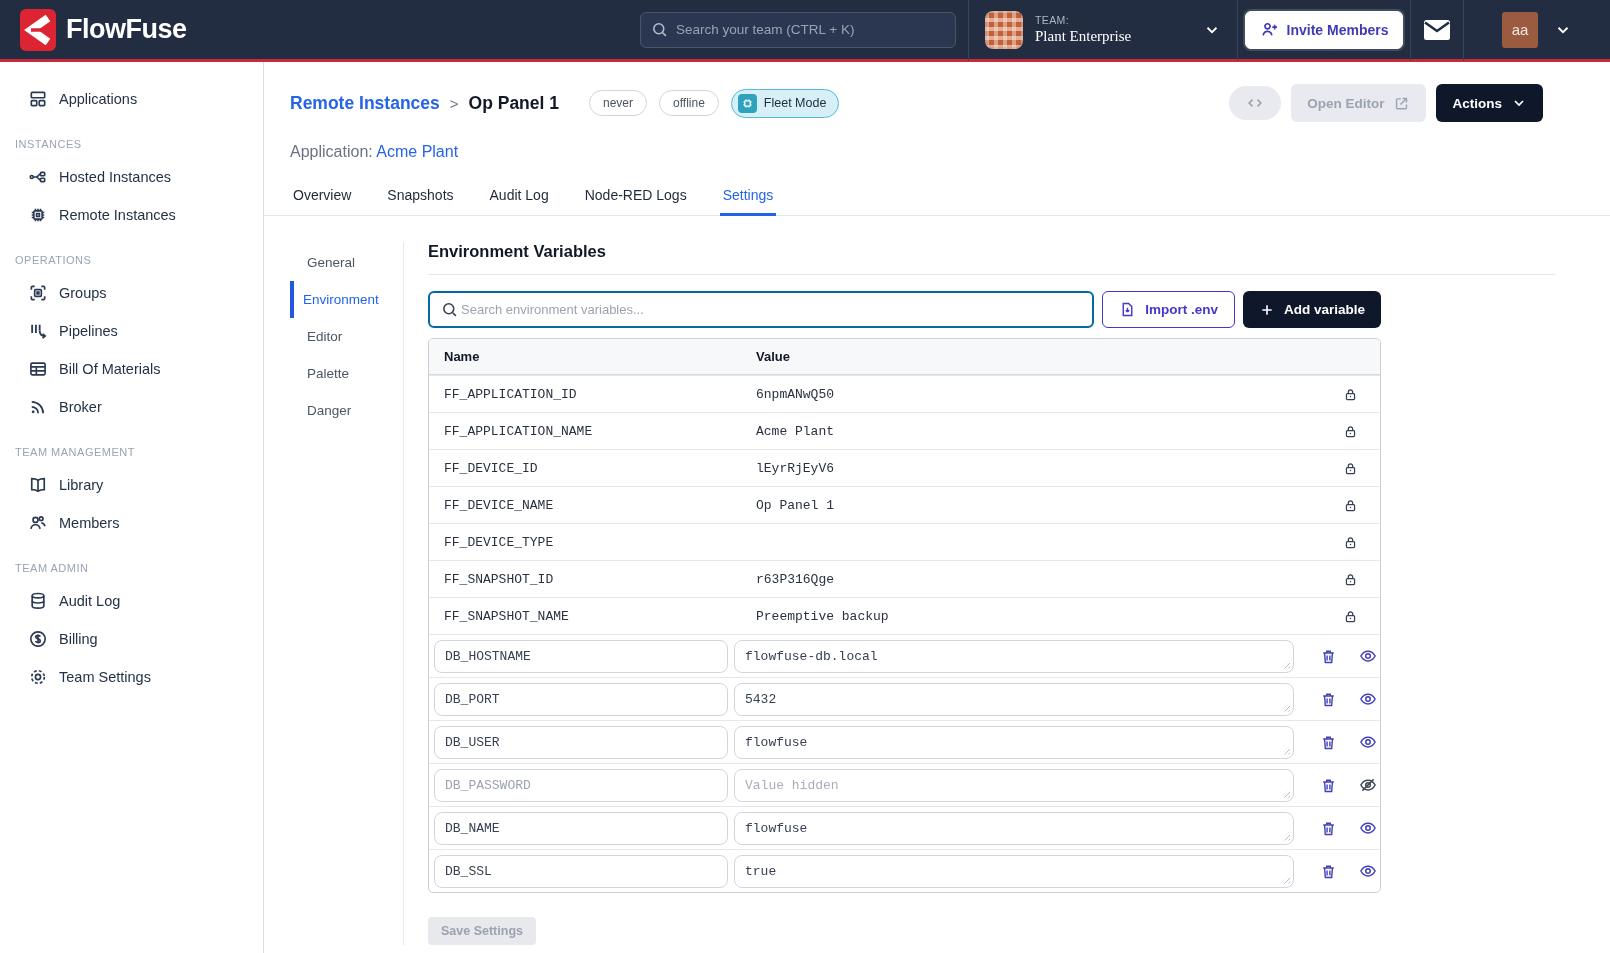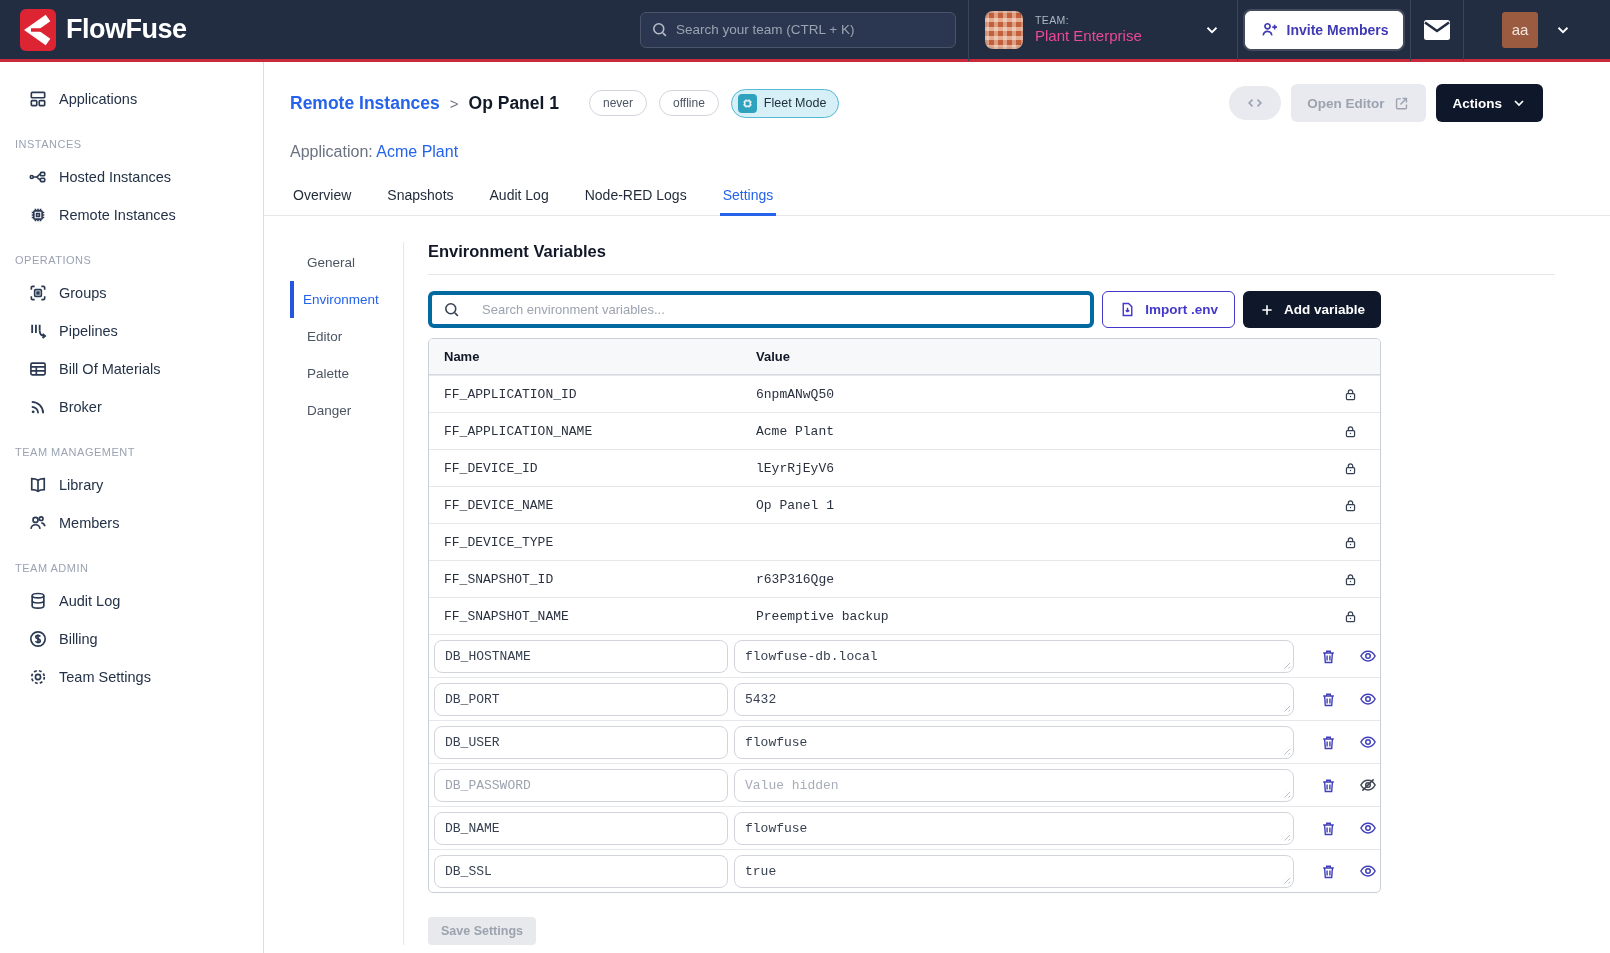--- a/index.html
+++ b/index.html
@@ -21,21 +21,21 @@
   .nav-divider { width:1px; height:62px; background:#3A4559; }
   .team-select { width:268px; height:100%; display:flex; align-items:center; gap:12px;
     padding:0 16px; cursor:pointer; }
   .team-avatar { width:38px; height:38px; border-radius:8px; background-color:#C2603C;
     background-image:
       repeating-linear-gradient(0deg, rgba(255,235,220,.55) 0 4px, transparent 4px 9px),
       repeating-linear-gradient(90deg, rgba(255,235,220,.45) 0 4px, transparent 4px 9px);
     box-shadow: inset 0 0 0 2px rgba(0,0,0,.08); flex:none; }
   .team-meta { line-height:1.25; flex:1; }
   .team-label { font-size:10.5px; color:#AEB6C2; letter-spacing:.4px; }
-  .team-name { font-size:15px; color:#ec4899; }
+  .team-name { font-size:15px; color:#ffffff;font-family:Liberation Serif, serif; }
   .invite-wrap { width:172px; display:flex; justify-content:center; }
   .invite-btn { background:#fff; border:1px solid #fff; border-radius:6px; height:38px;
     display:flex; align-items:center; gap:8px; padding:0 14px; color:#3F3AB4;
     font-weight:bold; font-size:14px; cursor:pointer; box-shadow:0 0 0 2px rgba(255,255,255,.15);}
   .mail-wrap { width:52px; display:flex; justify-content:center; }
   .mail-btn { background:none; border:none; cursor:pointer; }
   .user-wrap { width:146px; display:flex; align-items:center; justify-content:center; gap:16px; cursor:pointer; }
   .user-avatar { width:36px; height:36px; border-radius:3px; background:#9A5B40; color:#F3E6DE;
     display:flex; align-items:center; justify-content:center; font-size:15px; }
 
@@ -82,22 +82,22 @@
   .subnav { width:114px; border-right:1px solid #E5E7EB; flex:none; padding-top:2px; }
   .subnav-item { font-size:13.5px; color:#4B5563; padding:11px 0 11px 13px;
     border-left:4px solid transparent; cursor:pointer; }
   .subnav-item.active { color:#2563EB; border-left-color:#2457E0; padding-left:9px; }
 
   .env-section { flex:1; margin-left:24px; min-width:0; }
   .env-title { font-size:16.5px; font-weight:bold; color:#111827; padding-bottom:13px;
     border-bottom:1px solid #E5E7EB; }
   .env-inner { width:953px; margin-top:16px; }
   .env-controls { display:flex; gap:8px; margin-bottom:10px; }
-  .env-search { flex:1; height:37px; border:4px solid #0369a1; border-radius:6px;
-    display:flex; align-items:center; gap:22px; padding:0 11px; background:#fff; }
+  .env-search { flex:1; height:37px; border:2px solid #0369a1; border-radius:6px;
+    display:flex; align-items:center; gap:3px; padding:0 11px; background:#fff; }
   .env-search input { border:none; outline:none; font-size:13px; width:100%; color:#374151;
     font-family:"Liberation Sans",sans-serif; }
   .env-search input::placeholder { color:#9CA3AF; }
   .btn-outline { background:#fff; border:1px solid #4338CA; color:#4338CA; height:37px; }
   .btn-add { height:37px; }
 
   .env-table { border:1px solid #CBD0D8; border-radius:5px; overflow:hidden; background:#fff; }
   .t-head { display:grid; grid-template-columns:312px 1fr 60px; background:#F7F8FA;
     border-bottom:1px solid #D6DAE0; height:36px; align-items:center; padding-left:15px;
     font-size:13px; font-weight:bold; color:#111827; }

